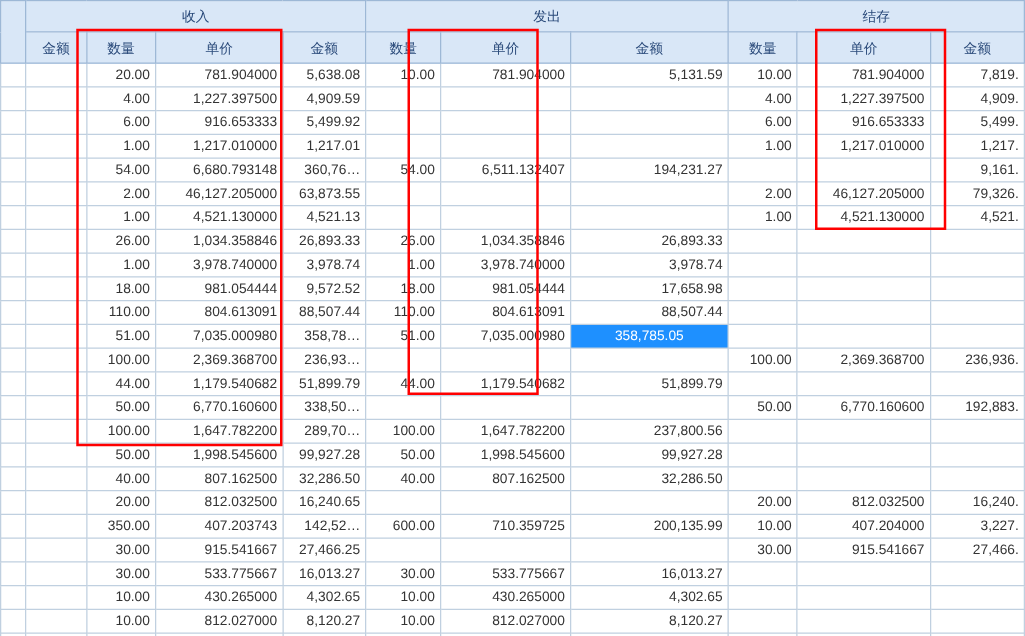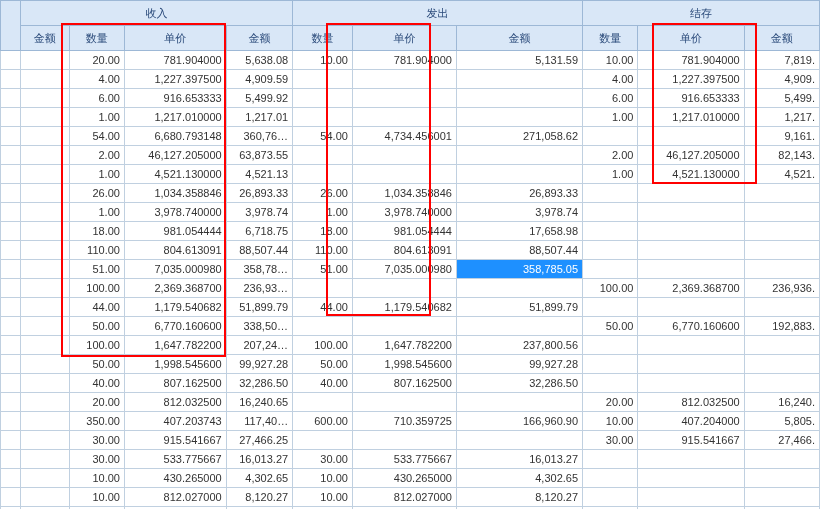--- a/index.html
+++ b/index.html
@@ -36,20 +36,21 @@
     border: 1px solid #c0d0e0;
     padding: 1px 4px;
     height: 16px;
     text-align: right;
     white-space: nowrap;
     overflow: hidden;
   }
   td.highlight {
     background: #1e90ff;
     color: #fff;
+    text-align: center;
   }
   .overlay {
     position: absolute;
     border: 2px solid #ff0000;
     pointer-events: none;
   }
   
   col.c-lead   { width: 18px; }
   col.c-amt0   { width: 44px; }
   col.c-qty    { width: 50px; }
@@ -154,38 +155,38 @@
           <td>1,217.010000</td>
           <td>1,217.</td>
         </tr>
         <tr>
           <td></td>
           <td></td>
           <td>54.00</td>
           <td>6,680.793148</td>
           <td>360,76…</td>
           <td>54.00</td>
-          <td>4,734.456001</td>
-          <td>271,058.62</td>
+          <td>6,511.132407</td>
+          <td>194,231.27</td>
           <td></td>
           <td></td>
           <td>9,161.</td>
         </tr>
         <tr>
           <td></td>
           <td></td>
           <td>2.00</td>
           <td>46,127.205000</td>
           <td>63,873.55</td>
           <td></td>
           <td></td>
           <td></td>
           <td>2.00</td>
           <td>46,127.205000</td>
-          <td>82,143.</td>
+          <td>79,326.</td>
         </tr>
         <tr>
           <td></td>
           <td></td>
           <td>1.00</td>
           <td>4,521.130000</td>
           <td>4,521.13</td>
           <td></td>
           <td></td>
           <td></td>
@@ -217,21 +218,21 @@
           <td>3,978.74</td>
           <td></td>
           <td></td>
           <td></td>
         </tr>
         <tr>
           <td></td>
           <td></td>
           <td>18.00</td>
           <td>981.054444</td>
-          <td>6,718.75</td>
+          <td>9,572.52</td>
           <td>18.00</td>
           <td>981.054444</td>
           <td>17,658.98</td>
           <td></td>
           <td></td>
           <td></td>
         </tr>
         <tr>
           <td></td>
           <td></td>
@@ -295,21 +296,21 @@
           <td></td>
           <td>50.00</td>
           <td>6,770.160600</td>
           <td>192,883.</td>
         </tr>
         <tr>
           <td></td>
           <td></td>
           <td>100.00</td>
           <td>1,647.782200</td>
-          <td>207,24…</td>
+          <td>289,70…</td>
           <td>100.00</td>
           <td>1,647.782200</td>
           <td>237,800.56</td>
           <td></td>
           <td></td>
           <td></td>
         </tr>
         <tr>
           <td></td>
           <td></td>
@@ -347,27 +348,27 @@
           <td></td>
           <td>20.00</td>
           <td>812.032500</td>
           <td>16,240.</td>
         </tr>
         <tr>
           <td></td>
           <td></td>
           <td>350.00</td>
           <td>407.203743</td>
-          <td>117,40…</td>
+          <td>142,52…</td>
           <td>600.00</td>
           <td>710.359725</td>
-          <td>166,960.90</td>
+          <td>200,135.99</td>
           <td>10.00</td>
           <td>407.204000</td>
-          <td>5,805.</td>
+          <td>3,227.</td>
         </tr>
         <tr>
           <td></td>
           <td></td>
           <td>30.00</td>
           <td>915.541667</td>
           <td>27,466.25</td>
           <td></td>
           <td></td>
           <td></td>

